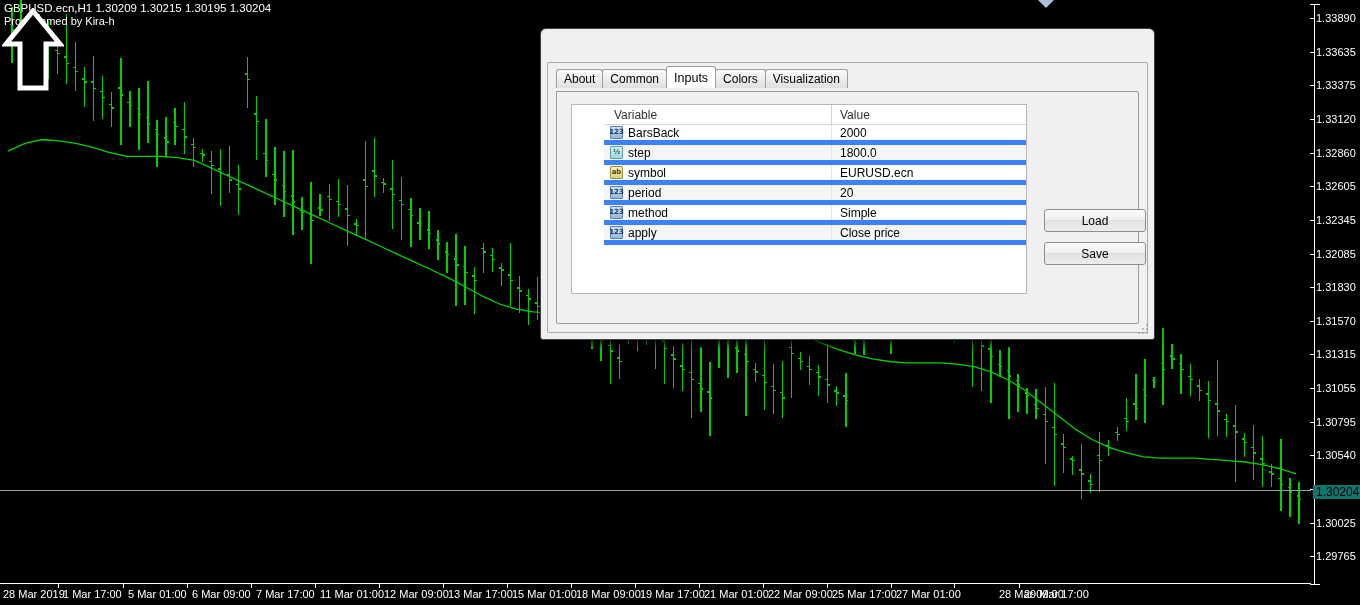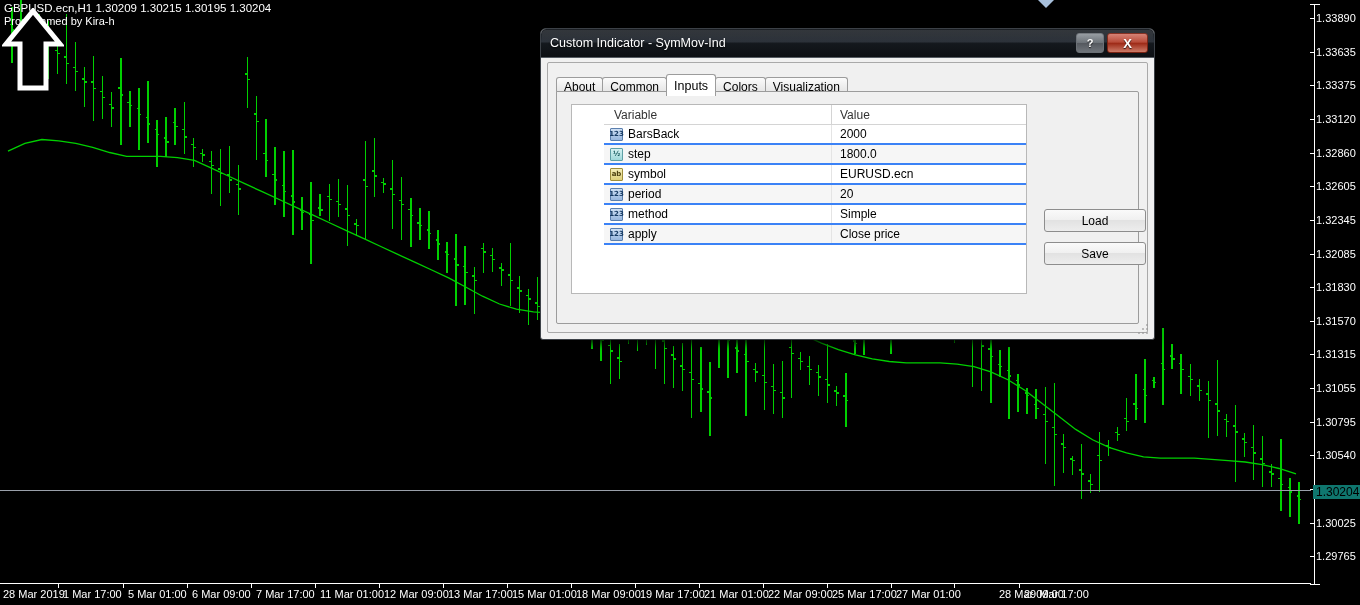--- a/index.html
+++ b/index.html
@@ -135,21 +135,21 @@
 
   #dialog-body {
     position: absolute; left: 6px; top: 33px; right: 6px; bottom: 6px;
     background: #f0f0f0;
     border: 1px solid #a9a9a9;
     border-radius: 2px;
   }
 
   
   #tabstrip {
-    position: absolute; left: 8px; top: 12px; height: 21px;
+    position: absolute; left: 8px; top: 4px; height: 21px;
     display: flex; align-items: flex-end;
   }
   .tab {
     height: 19px; padding: 0 7px;
     background: linear-gradient(to bottom, #fbfbfb, #dfdfdf);
     border: 1px solid #9c9c9c; border-bottom: none;
     border-radius: 3px 3px 0 0;
     font-size: 12px; color: #000;
     display: flex; align-items: center;
     margin-right: -1px;
@@ -179,21 +179,21 @@
   .tbl-head {
     display: flex; height: 20px;
     background: #ffffff;
     border-bottom: 1px solid #d4d4d4;
     font-size: 12px; color: #333;
   }
   .tbl-head .c1 { width: 228px; padding-left: 10px; display: flex; align-items: center; border-right: 1px solid #d4d4d4; }
   .tbl-head .c2 { flex: 1; padding-left: 8px; display: flex; align-items: center; }
   .tbl-row {
     display: flex; height: 20px;
-    border-bottom: 2px solid #3b82f6;
+    border-bottom: 5px solid #3b82f6;
     font-size: 12px; color: #000; text-align: center;
   }
   .tbl-row.alt { background: #f6f6f6; }
   .tbl-row .c1 {
     width: 228px; padding-left: 6px; display: flex; align-items: center; gap: 5px;
     border-right: 1px solid #e4e4e4;
   }
   .tbl-row .c2 { flex: 1; padding-left: 8px; display: flex; align-items: center; }
 
   .type-icon {
@@ -723,25 +723,20 @@
         <div class="time-tick" style="left: 768px;">22 Mar 09:00</div>
         <div class="time-tick" style="left: 832px;">25 Mar 17:00</div>
         <div class="time-tick" style="left: 896px;">27 Mar 01:00</div>
         <div class="time-tick" style="left: 959px; padding-left: 40px;">28 Mar 09:00</div>
         <div class="time-tick" style="left: 1024px;">29 Mar 17:00</div>
       </div>
   </div>
 
   <div id="dialog">
 
-    <div id="titlebar">
-      <div id="dialog-title">Custom Indicator - SymMov-Ind</div>
-      <div class="tb-btn" id="btn-help">?</div>
-      <div class="tb-btn" id="btn-close">X</div>
-    </div>
 
     <div id="dialog-body">
 
       <div id="tabstrip">
           <div class="tab">About</div>
           <div class="tab">Common</div>
           <div class="tab active">Inputs</div>
           <div class="tab">Colors</div>
           <div class="tab">Visualization</div>
         </div>

